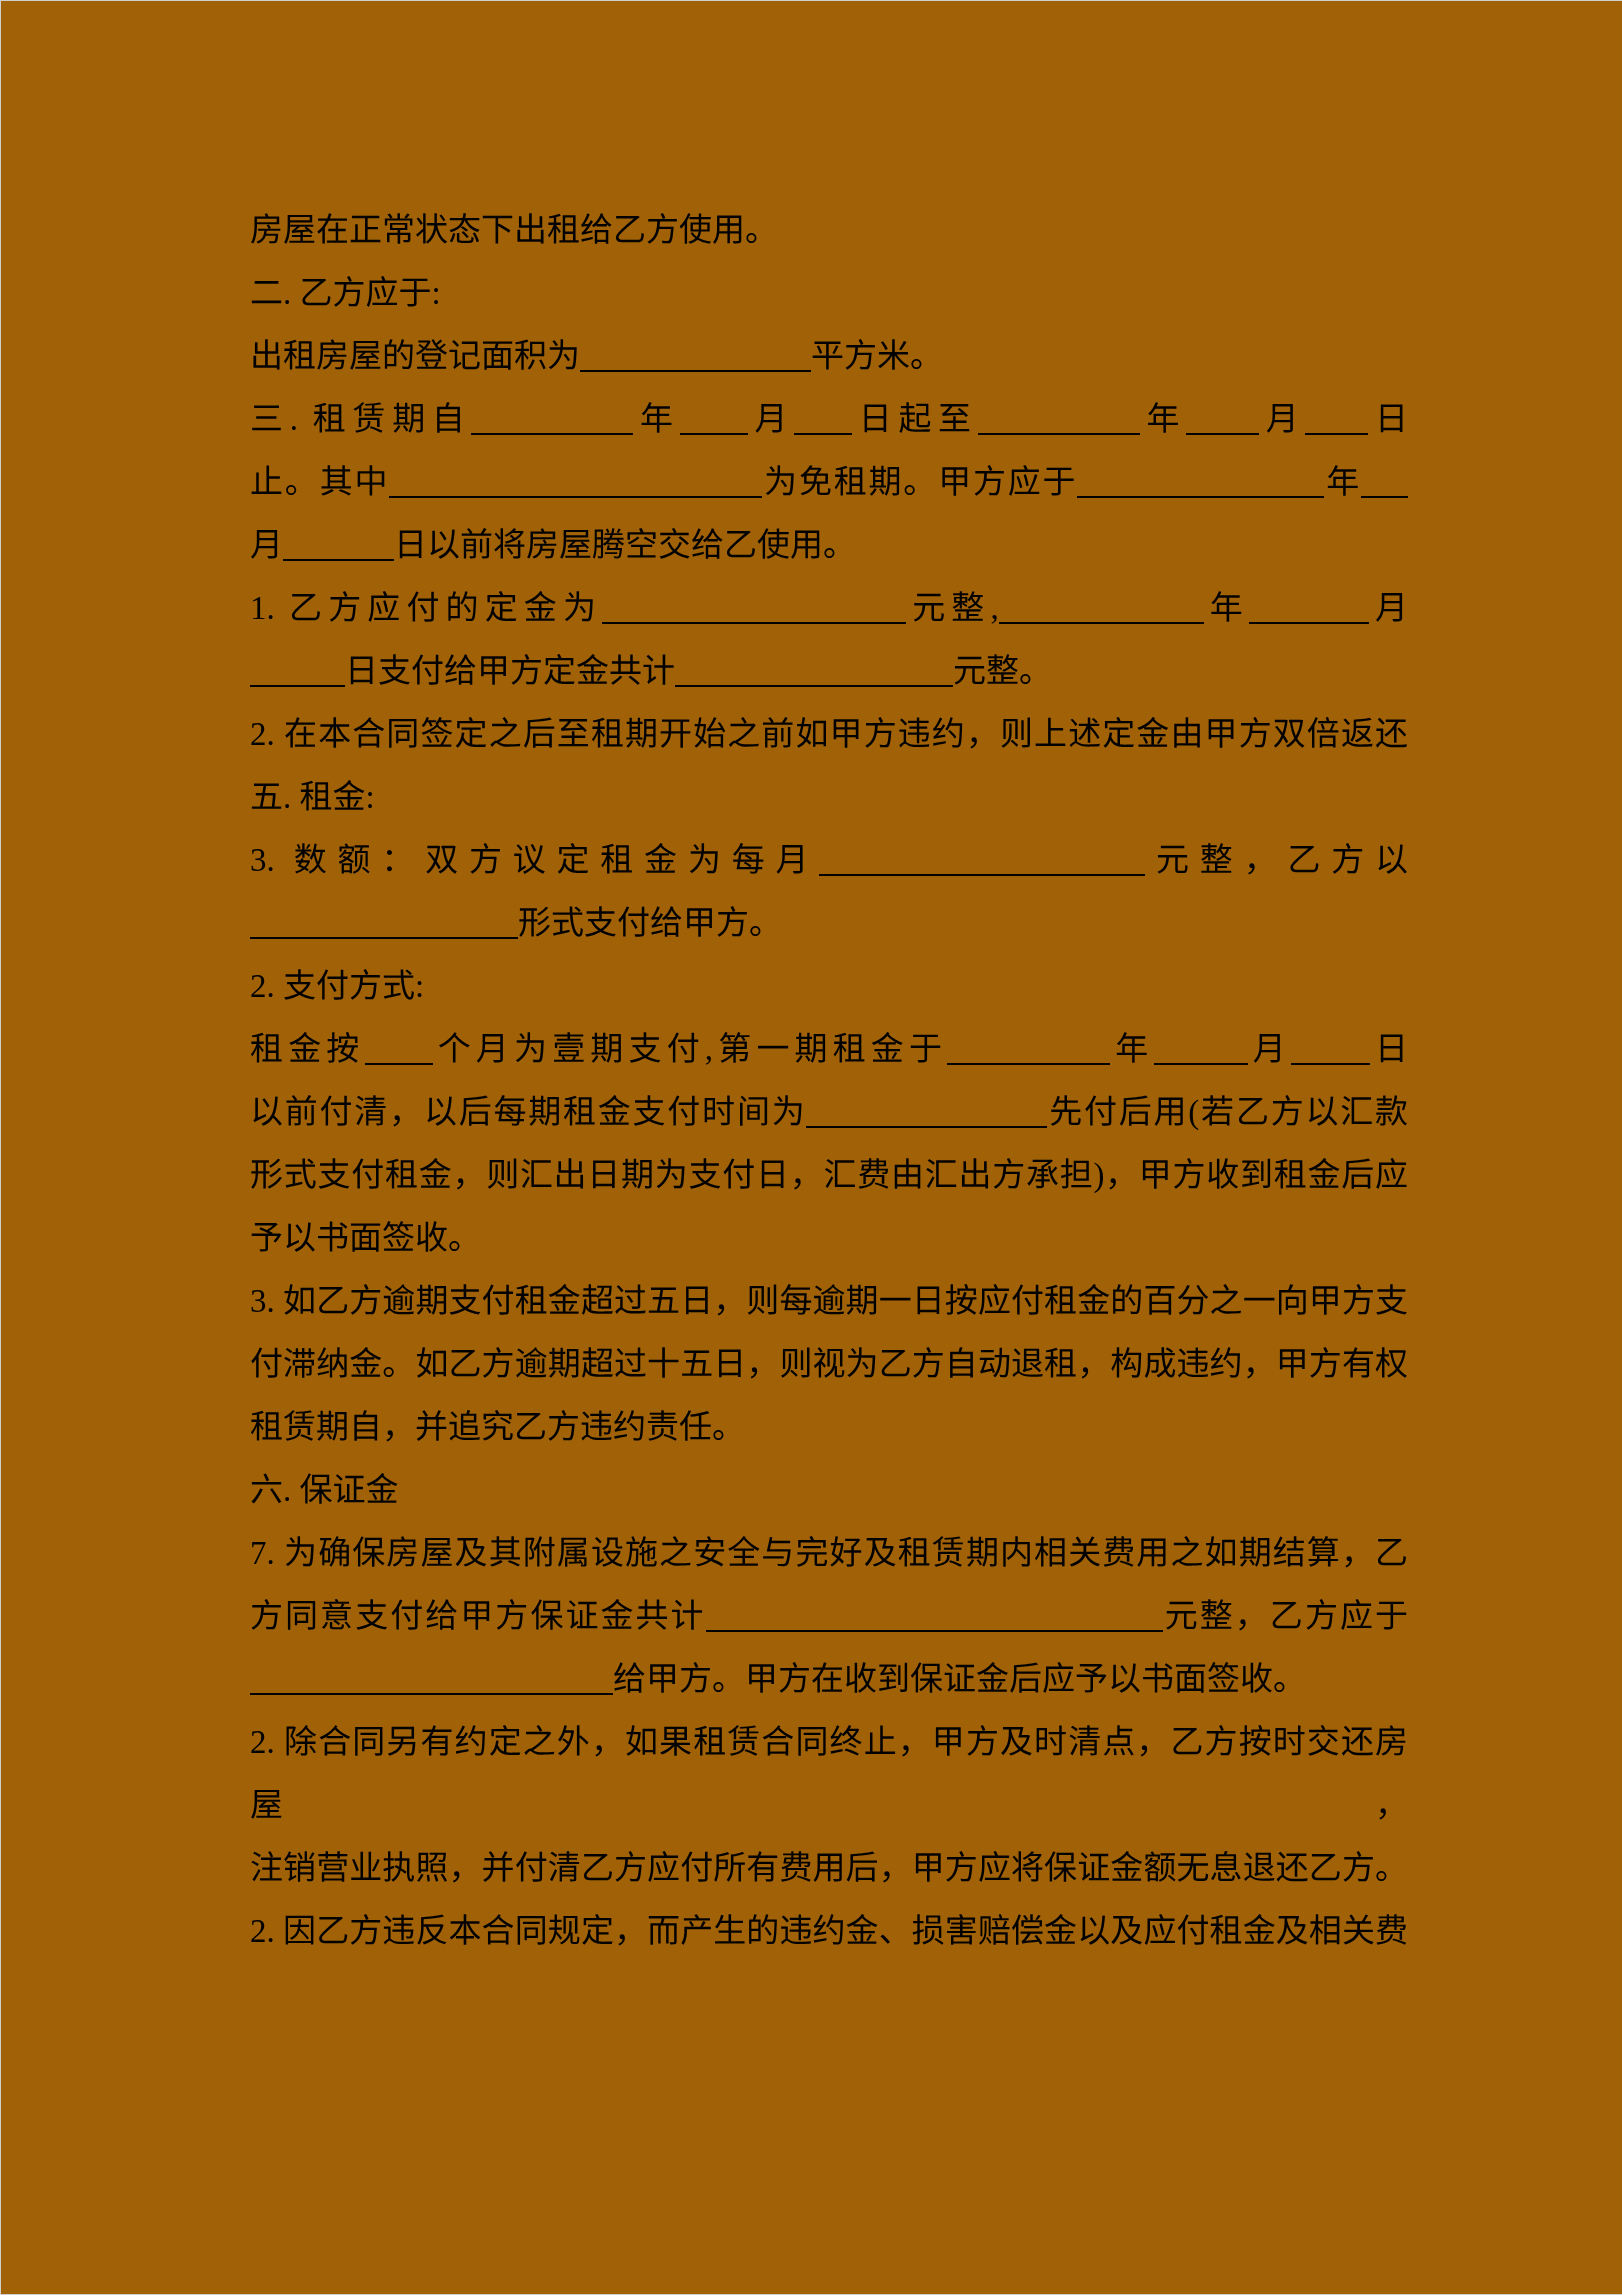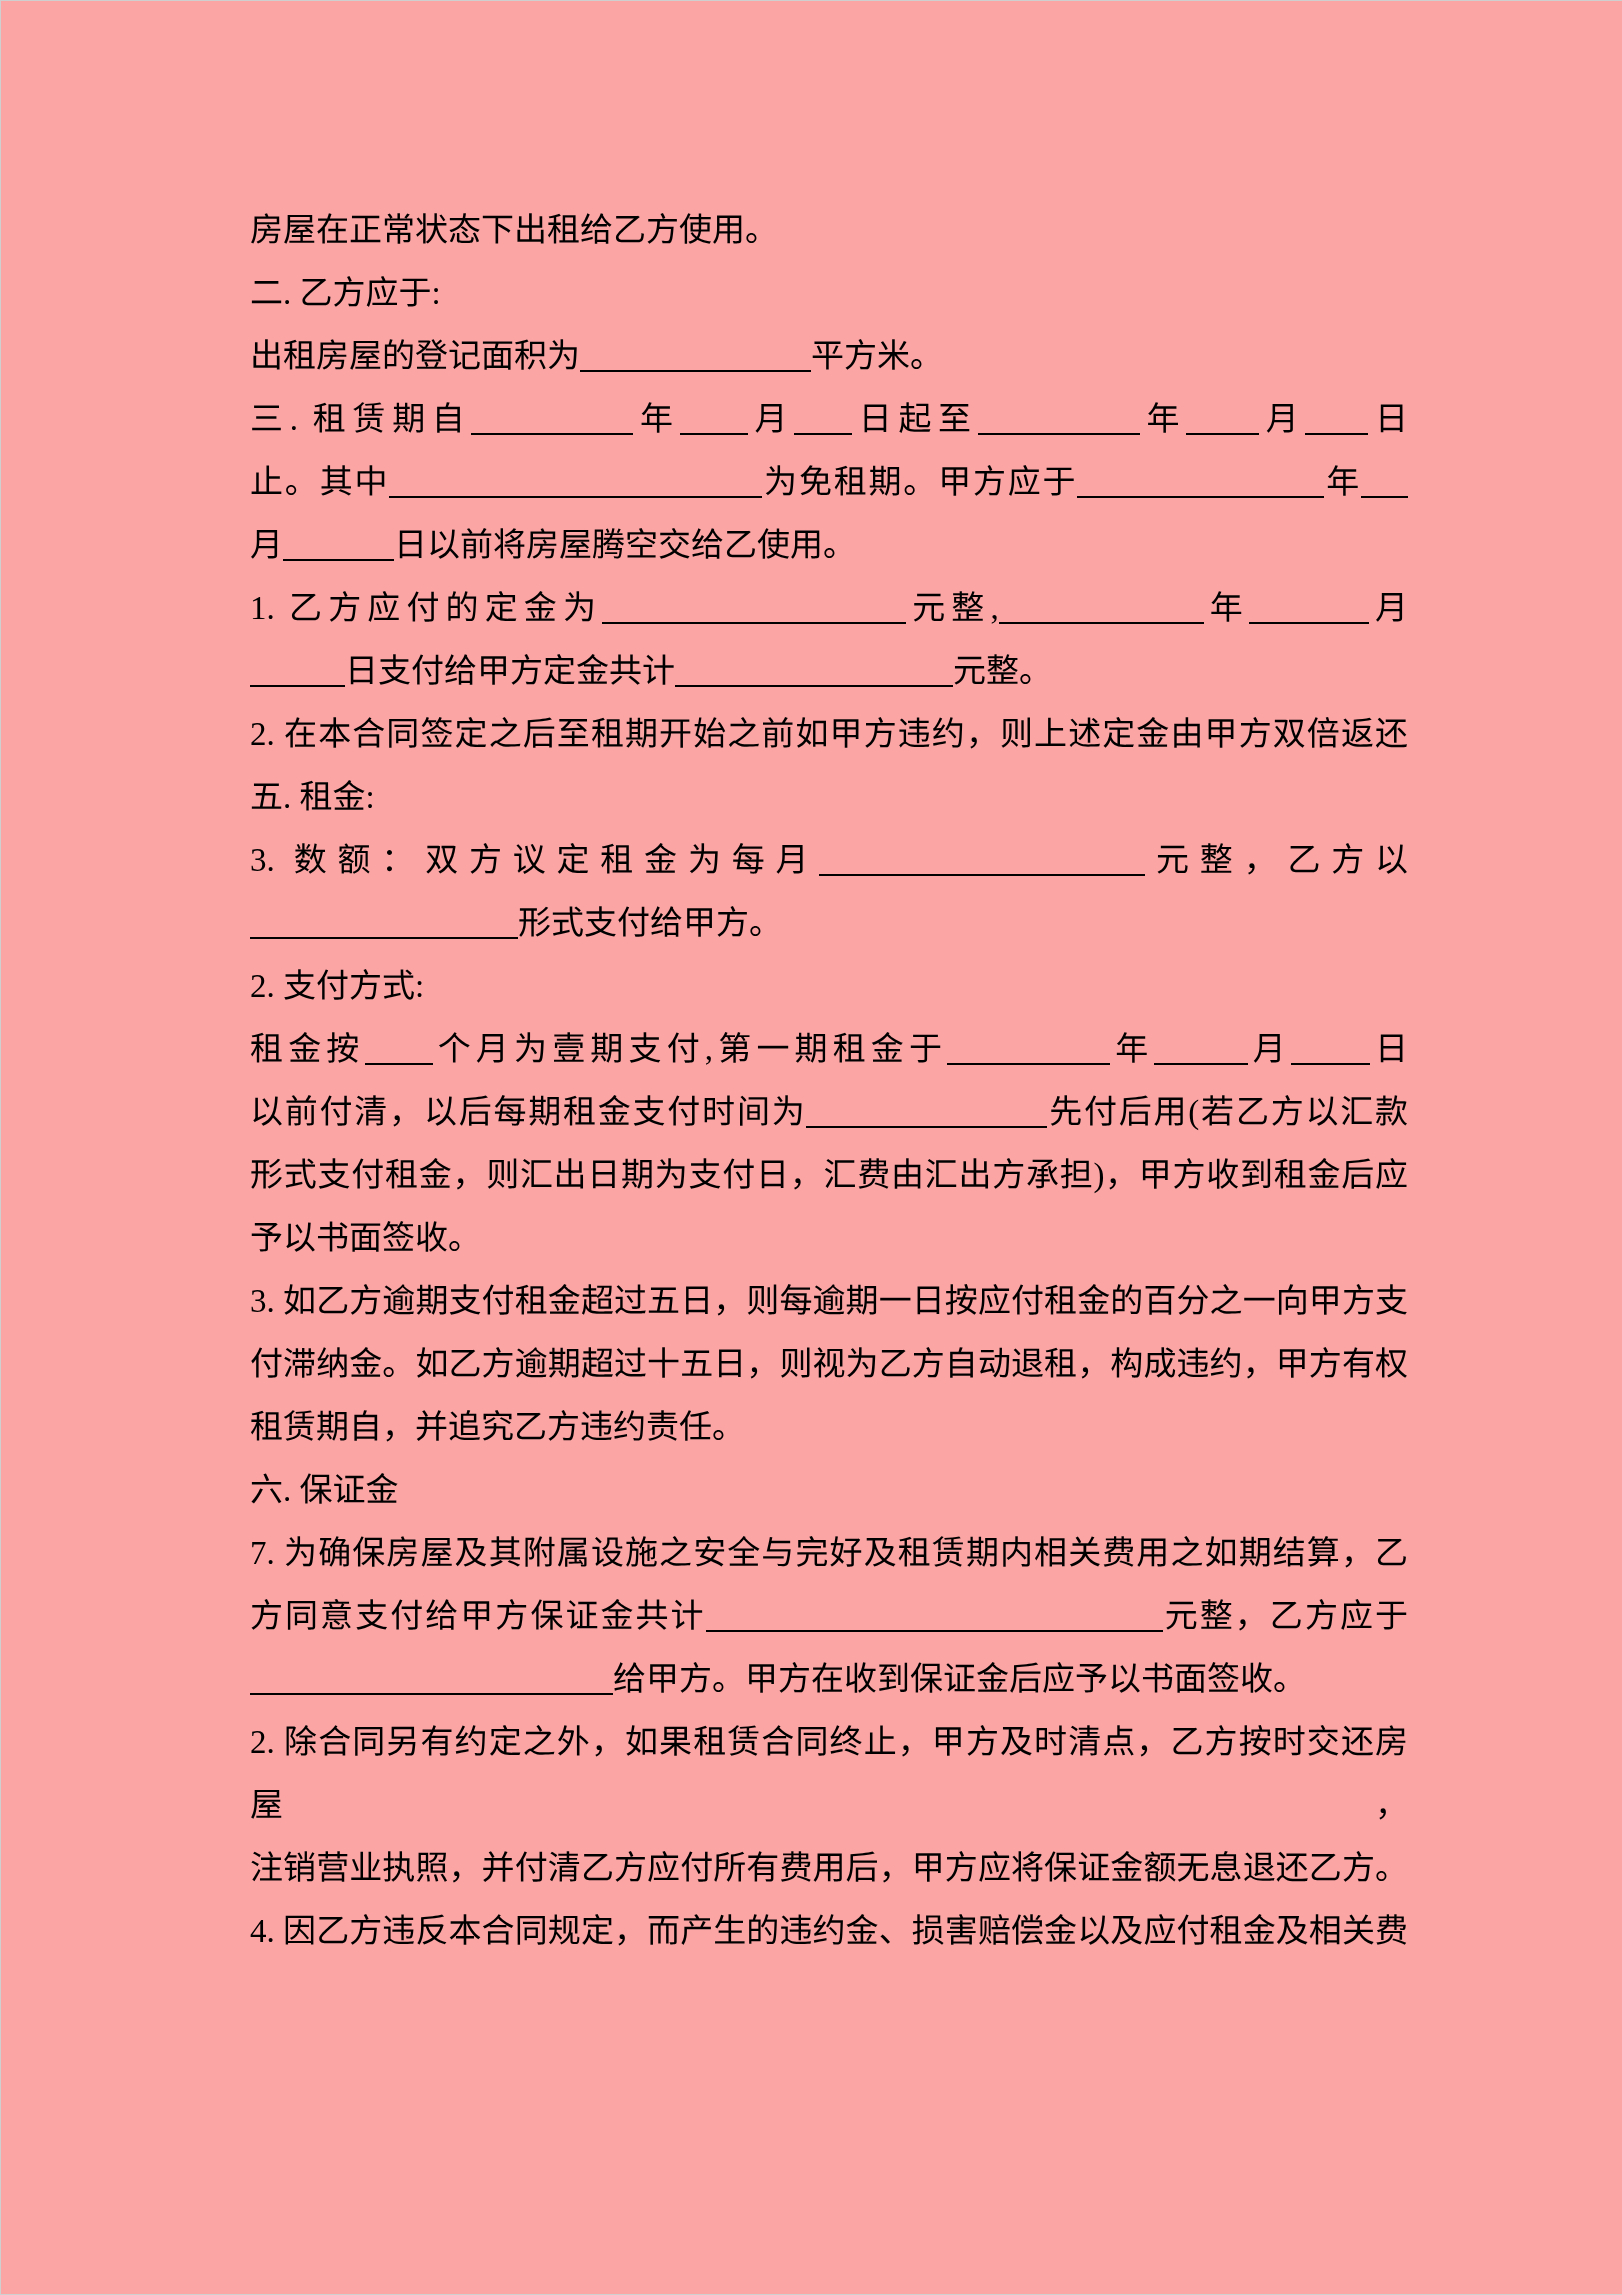--- a/index.html
+++ b/index.html
@@ -4,21 +4,21 @@
 <style>
   html, body {
     margin: 0;
     padding: 0;
     background: #e9e9e9;
   }
   .page {
     position: relative;
     width: 1623px;
     height: 2295px;
-    background: #fca5a5;
+    background: #a16207;
     border: 1.3px solid #cfcfcf;
     box-sizing: border-box;
     overflow: hidden;
   }
   .text-block {
     position: absolute;
     left: 249px;
     top: 198px;
     width: 1158px;
     color: #000000;
@@ -70,16 +70,16 @@
       <div class="line"><span class="t">予以书面签收。</span></div>
       <div class="line j"><span class="t">3. 如乙方逾期支付租金超过五日，则每逾期一日按应付租金的百分之一向甲方支</span></div>
       <div class="line j"><span class="t">付滞纳金。如乙方逾期超过十五日，则视为乙方自动退租，构成违约，甲方有权</span></div>
       <div class="line"><span class="t">租赁期自，并追究乙方违约责任。</span></div>
       <div class="line"><span class="t">六. 保证金</span></div>
       <div class="line j"><span class="t">7. 为确保房屋及其附属设施之安全与完好及租赁期内相关费用之如期结算，乙</span></div>
       <div class="line j"><span class="t">方同意支付给甲方保证金共计</span><span class="u" style="width: 457px;"></span><span class="t">元整，乙方应于</span></div>
       <div class="line"><span class="u" style="width: 363px;"></span><span class="t">给甲方。甲方在收到保证金后应予以书面签收。</span></div>
       <div class="line j"><span class="t">2. 除合同另有约定之外，如果租赁合同终止，甲方及时清点，乙方按时交还房屋，</span></div>
       <div class="line j"><span class="t">注销营业执照，并付清乙方应付所有费用后，甲方应将保证金额无息退还乙方。</span></div>
-      <div class="line j"><span class="t">4. 因乙方违反本合同规定，而产生的违约金、损害赔偿金以及应付租金及相关费</span></div>
+      <div class="line j"><span class="t">2. 因乙方违反本合同规定，而产生的违约金、损害赔偿金以及应付租金及相关费</span></div>
     </div>
 </div>
 
 
 </body></html>

